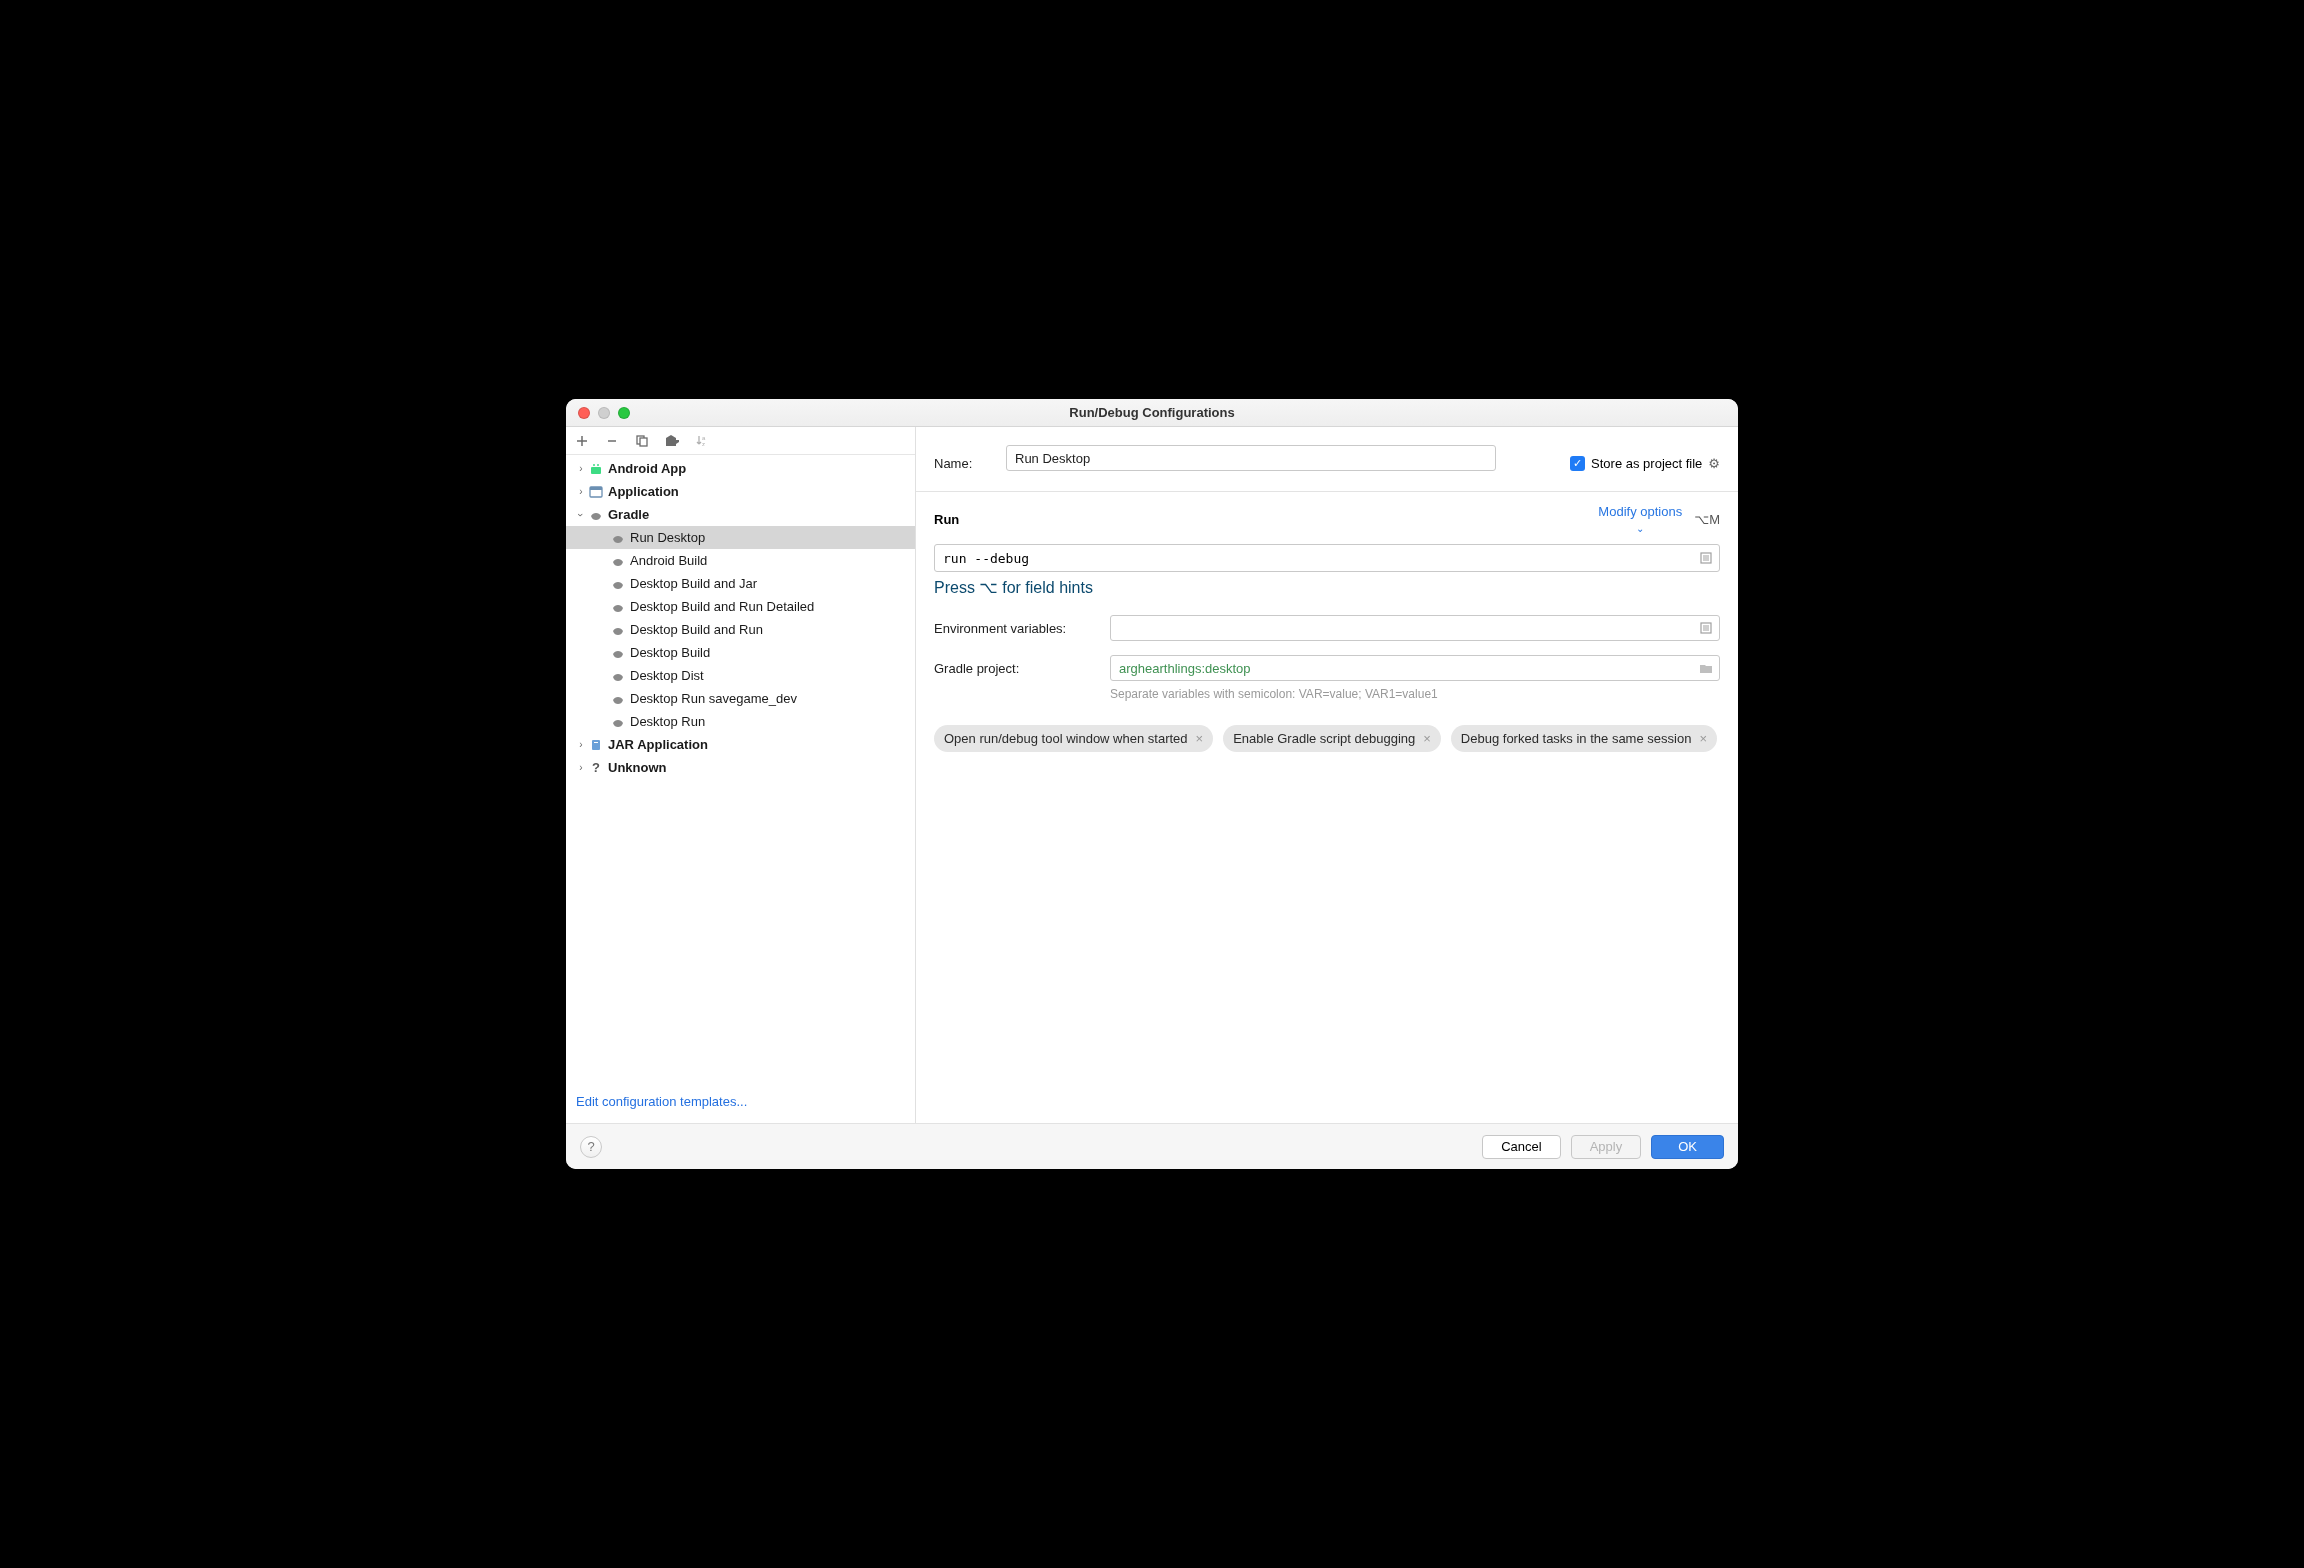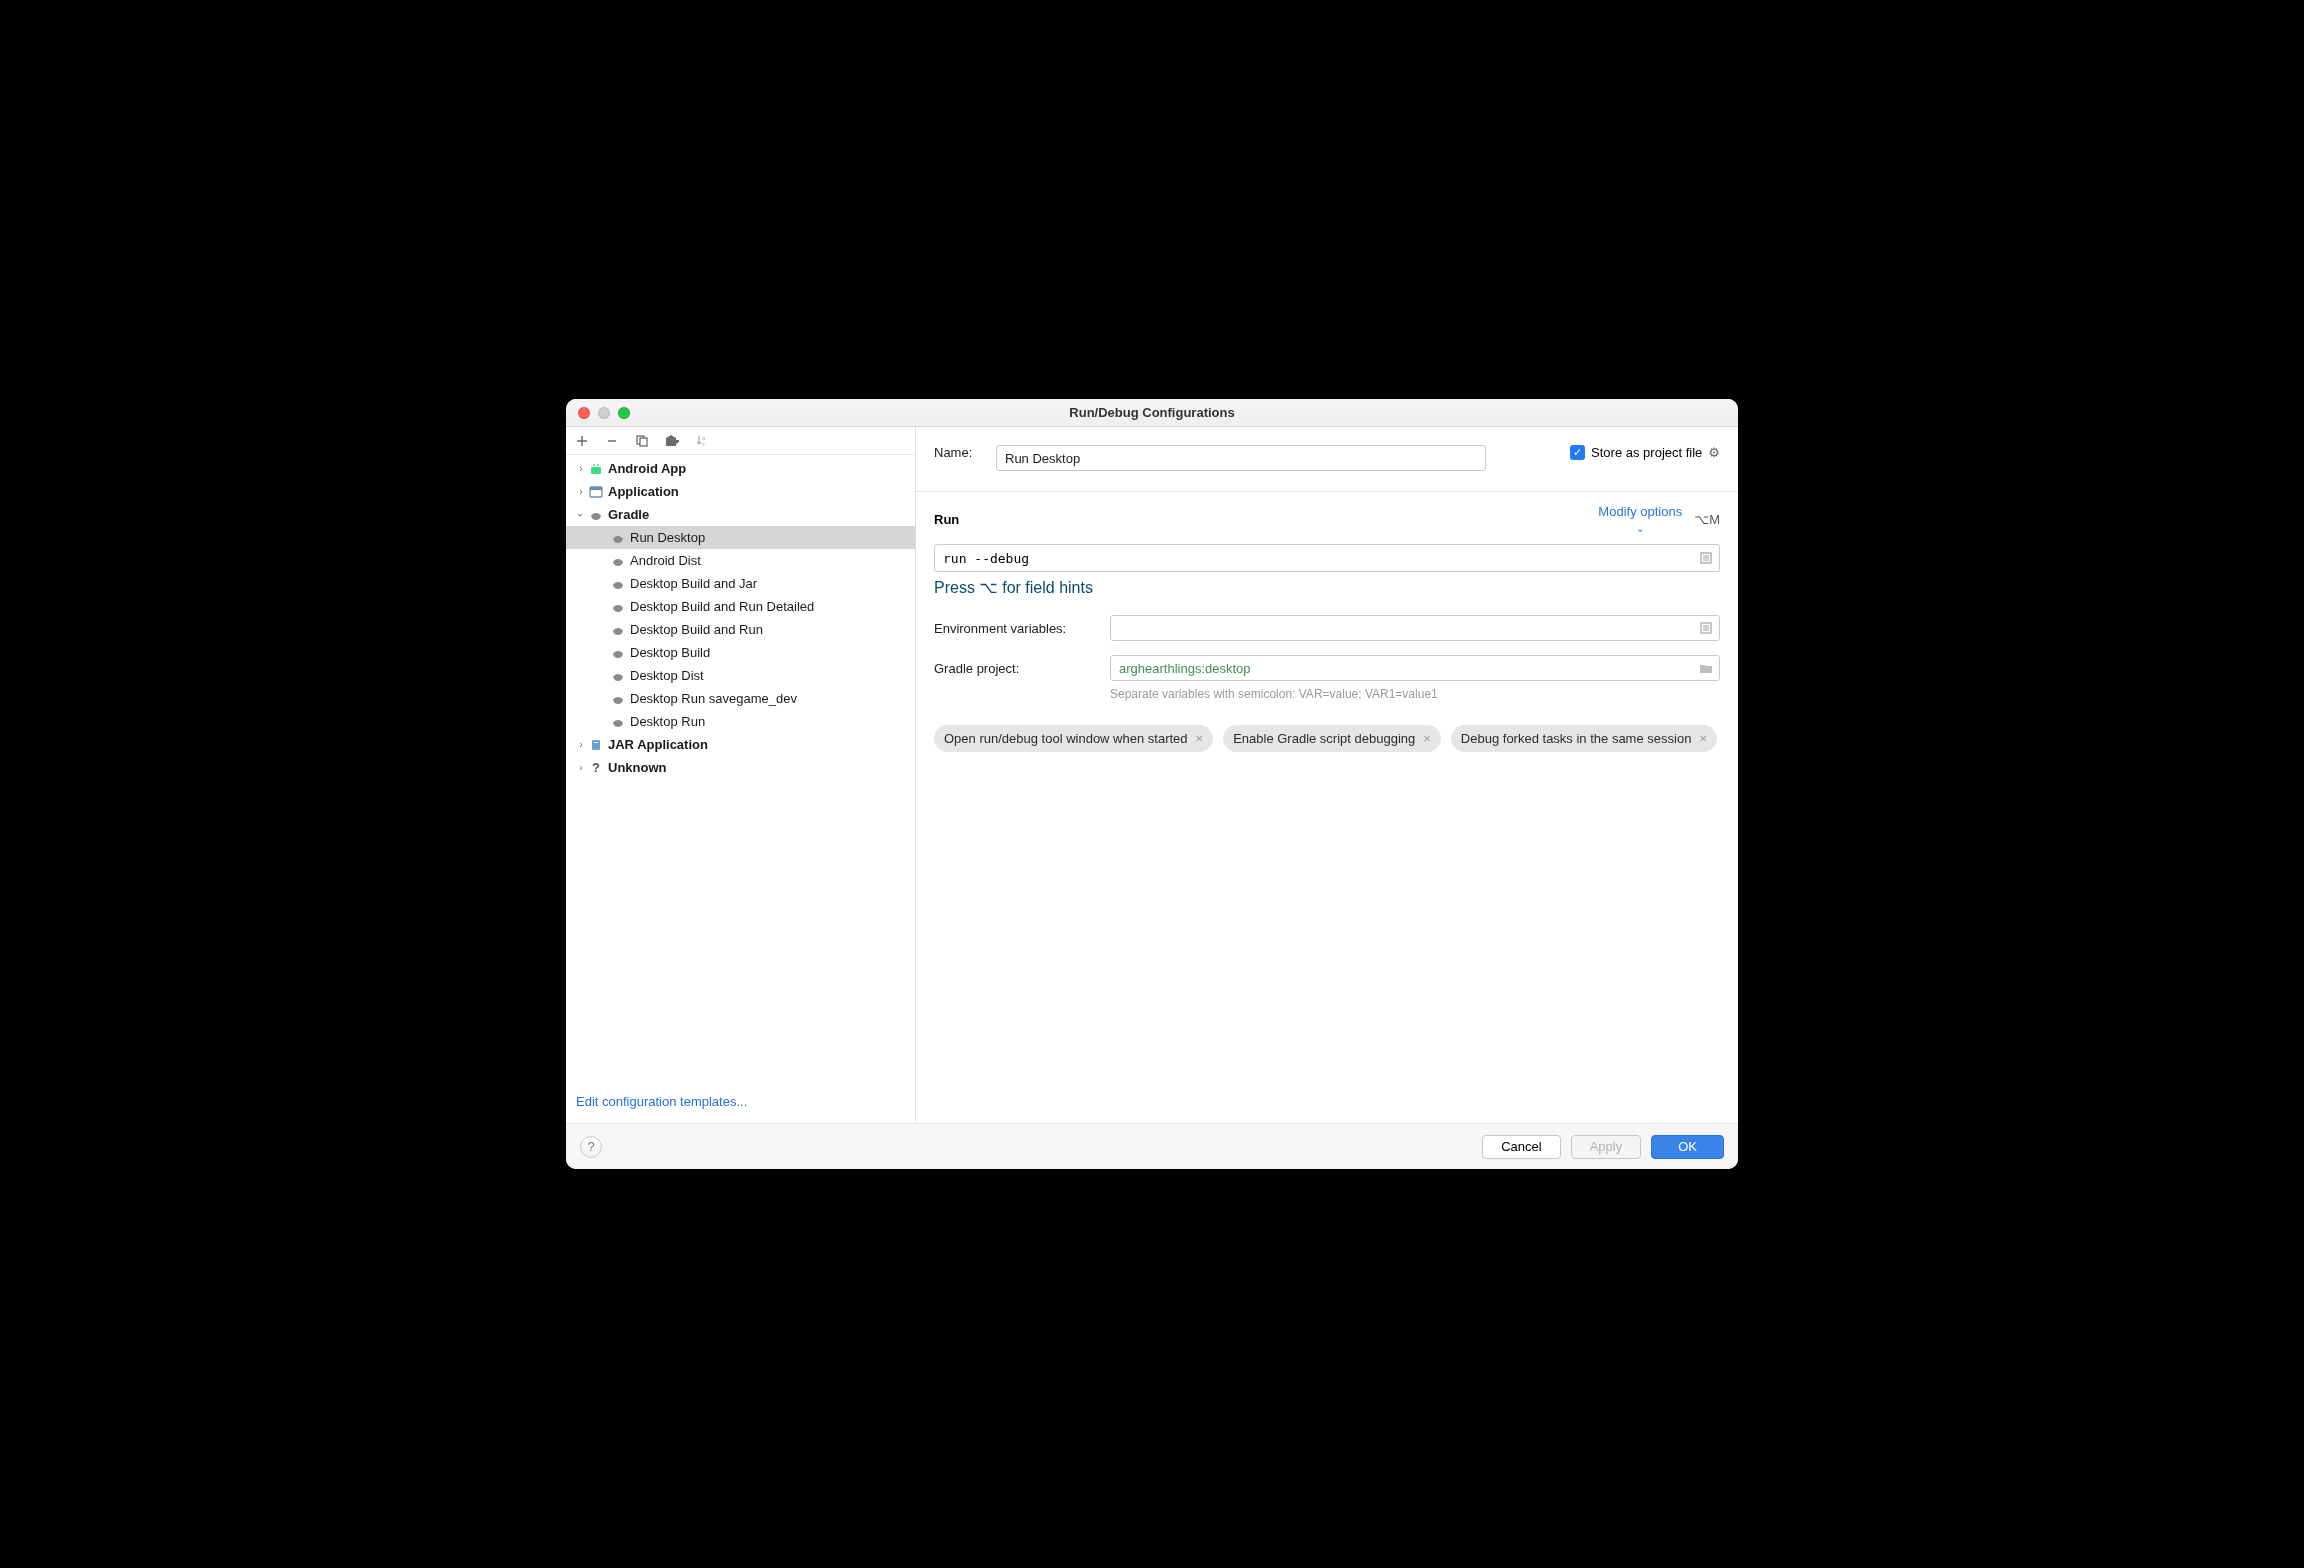--- a/index.html
+++ b/index.html
@@ -118,22 +118,22 @@
     flex-direction: column;
     min-width: 0;
   }
   .form {
     padding: 18px 18px 0 18px;
     flex: 1;
     overflow: auto;
   }
   .row {
     display: flex;
-    align-items: flex-start;
-    gap: 10px;
+    align-items: flex-end;
+    gap: 20px;
     margin-bottom: 20px;
   }
   .label {
     font-size: 13px;
     color: #212121;
     width: 160px;
   }
   .label-narrow { width: 52px; }
   .input {
     height: 26px;
@@ -362,21 +362,21 @@
               </svg>
             </span>
           <span class="node-label">Run Desktop</span>
         </div>
         <div class="tree-row indent-2">
           <span class="node-icon">
               <svg width="14" height="14" viewBox="0 0 14 14">
                 <path d="M2 8c2-4 8-4 10 0-1 3-3 4-5 4s-4-1-5-4z" fill="#8a8a8a"></path>
               </svg>
             </span>
-          <span class="node-label">Android Dist</span>
+          <span class="node-label">Android Build</span>
         </div>
         <div class="tree-row indent-2">
           <span class="node-icon">
               <svg width="14" height="14" viewBox="0 0 14 14">
                 <path d="M2 8c2-4 8-4 10 0-1 3-3 4-5 4s-4-1-5-4z" fill="#8a8a8a"></path>
               </svg>
             </span>
           <span class="node-label">Desktop Build and Jar</span>
         </div>
         <div class="tree-row indent-2">

